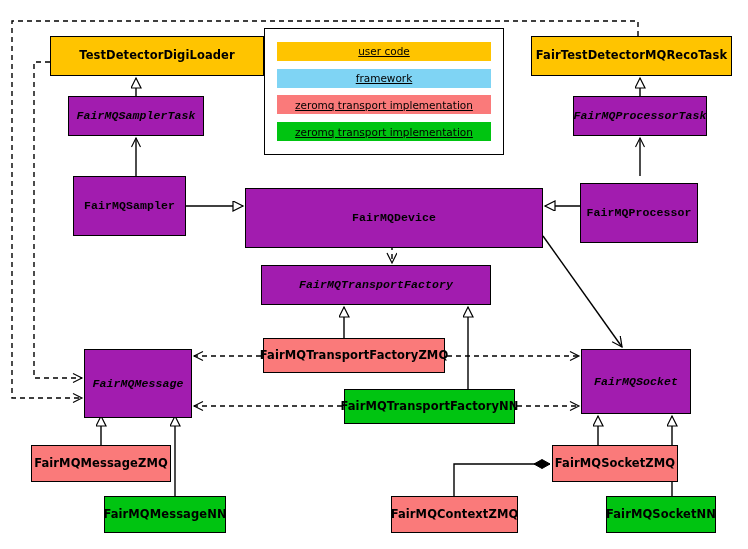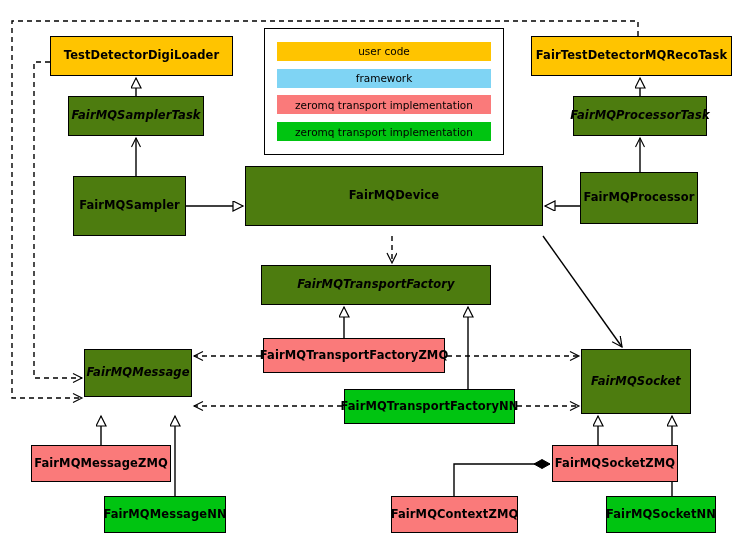--- a/index.html
+++ b/index.html
@@ -35,39 +35,40 @@
     justify-content: center;
     text-align: center;
     font-size: 11.5px;
     font-weight: bold;
     color: #000000;
     line-height: 1.15;
     letter-spacing: 0.1px;
     z-index: 2;
   }
   .node.user      { background: #FFC400; }
-  .node.framework { background: #4d7c0f; }
+  .node.framework { background: #a21caf; font-family: Liberation Mono, monospace; }
   .node.zmq       { background: #FA7A7A; }
   .node.nn        { background: #00C411; }
   .node.abstract  { font-style: italic; }
 
   #legend {
     position: absolute;
     left: 264px;
     top: 28px;
     width: 240px;
     height: 127px;
     box-sizing: border-box;
     border: 1.4px solid #000000;
     background: #ffffff;
     padding: 9px 12px;
     display: flex;
     flex-direction: column;
     justify-content: space-around;
     z-index: 3;
+    text-decoration: underline;
   }
   .legend-row {
     height: 19px;
     display: flex;
     align-items: center;
     justify-content: center;
     font-size: 10.5px;
     font-weight: normal;
     color: #000000;
   }
@@ -157,37 +158,37 @@
       <line x1="598" y1="445" x2="598" y2="416" marker-end="url(#hollowTri)"></line>
 
       
       <line x1="672" y1="496" x2="672" y2="416" marker-end="url(#hollowTri)"></line>
 
       
       <path d="M454,514 L454,464 L550,464" marker-end="url(#diamond)"></path>
     </g>
   </svg>
 
-  <div class="node user" style="left:50px; top:36px; width:183px; height:40px;text-align:right;">
+  <div class="node user" style="left:50px; top:36px; width:214px; height:40px;text-align:right;">
     <span>TestDetectorDigiLoader</span>
   </div>
 
   <div class="node framework abstract" style="left:68px; top:96px; width:136px; height:40px;">
     <span>FairMQSamplerTask</span>
   </div>
 
   <div class="node framework" style="left:73px; top:176px; width:113px; height:60px;">
     <span>FairMQSampler</span>
   </div>
 
-  <div class="node framework" style="left:245px; top:166px; width:298px; height:60px;">
+  <div class="node framework" style="left:245px; top:188px; width:298px; height:60px;">
     <span>FairMQDevice</span>
   </div>
 
-  <div class="node framework" style="left:580px; top:172px; width:118px; height:52px;">
+  <div class="node framework" style="left:580px; top:183px; width:118px; height:60px;">
     <span>FairMQProcessor</span>
   </div>
 
   <div class="node user" style="left:531px; top:36px; width:201px; height:40px;">
     <span>FairTestDetectorMQRecoTask</span>
   </div>
 
   <div class="node framework abstract" style="left:573px; top:96px; width:134px; height:40px;">
     <span>FairMQProcessorTask</span>
   </div>
@@ -197,21 +198,21 @@
   </div>
 
   <div class="node zmq" style="left:263px; top:338px; width:182px; height:35px;">
     <span>FairMQTransportFactoryZMQ</span>
   </div>
 
   <div class="node nn" style="left:344px; top:389px; width:171px; height:35px;">
     <span>FairMQTransportFactoryNN</span>
   </div>
 
-  <div class="node framework abstract" style="left:84px; top:349px; width:108px; height:48px;">
+  <div class="node framework abstract" style="left:84px; top:349px; width:108px; height:69px;">
     <span>FairMQMessage</span>
   </div>
 
   <div class="node framework abstract" style="left:581px; top:349px; width:110px; height:65px;">
     <span>FairMQSocket</span>
   </div>
 
   <div class="node zmq" style="left:31px; top:445px; width:140px; height:37px;">
     <span>FairMQMessageZMQ</span>
   </div>

